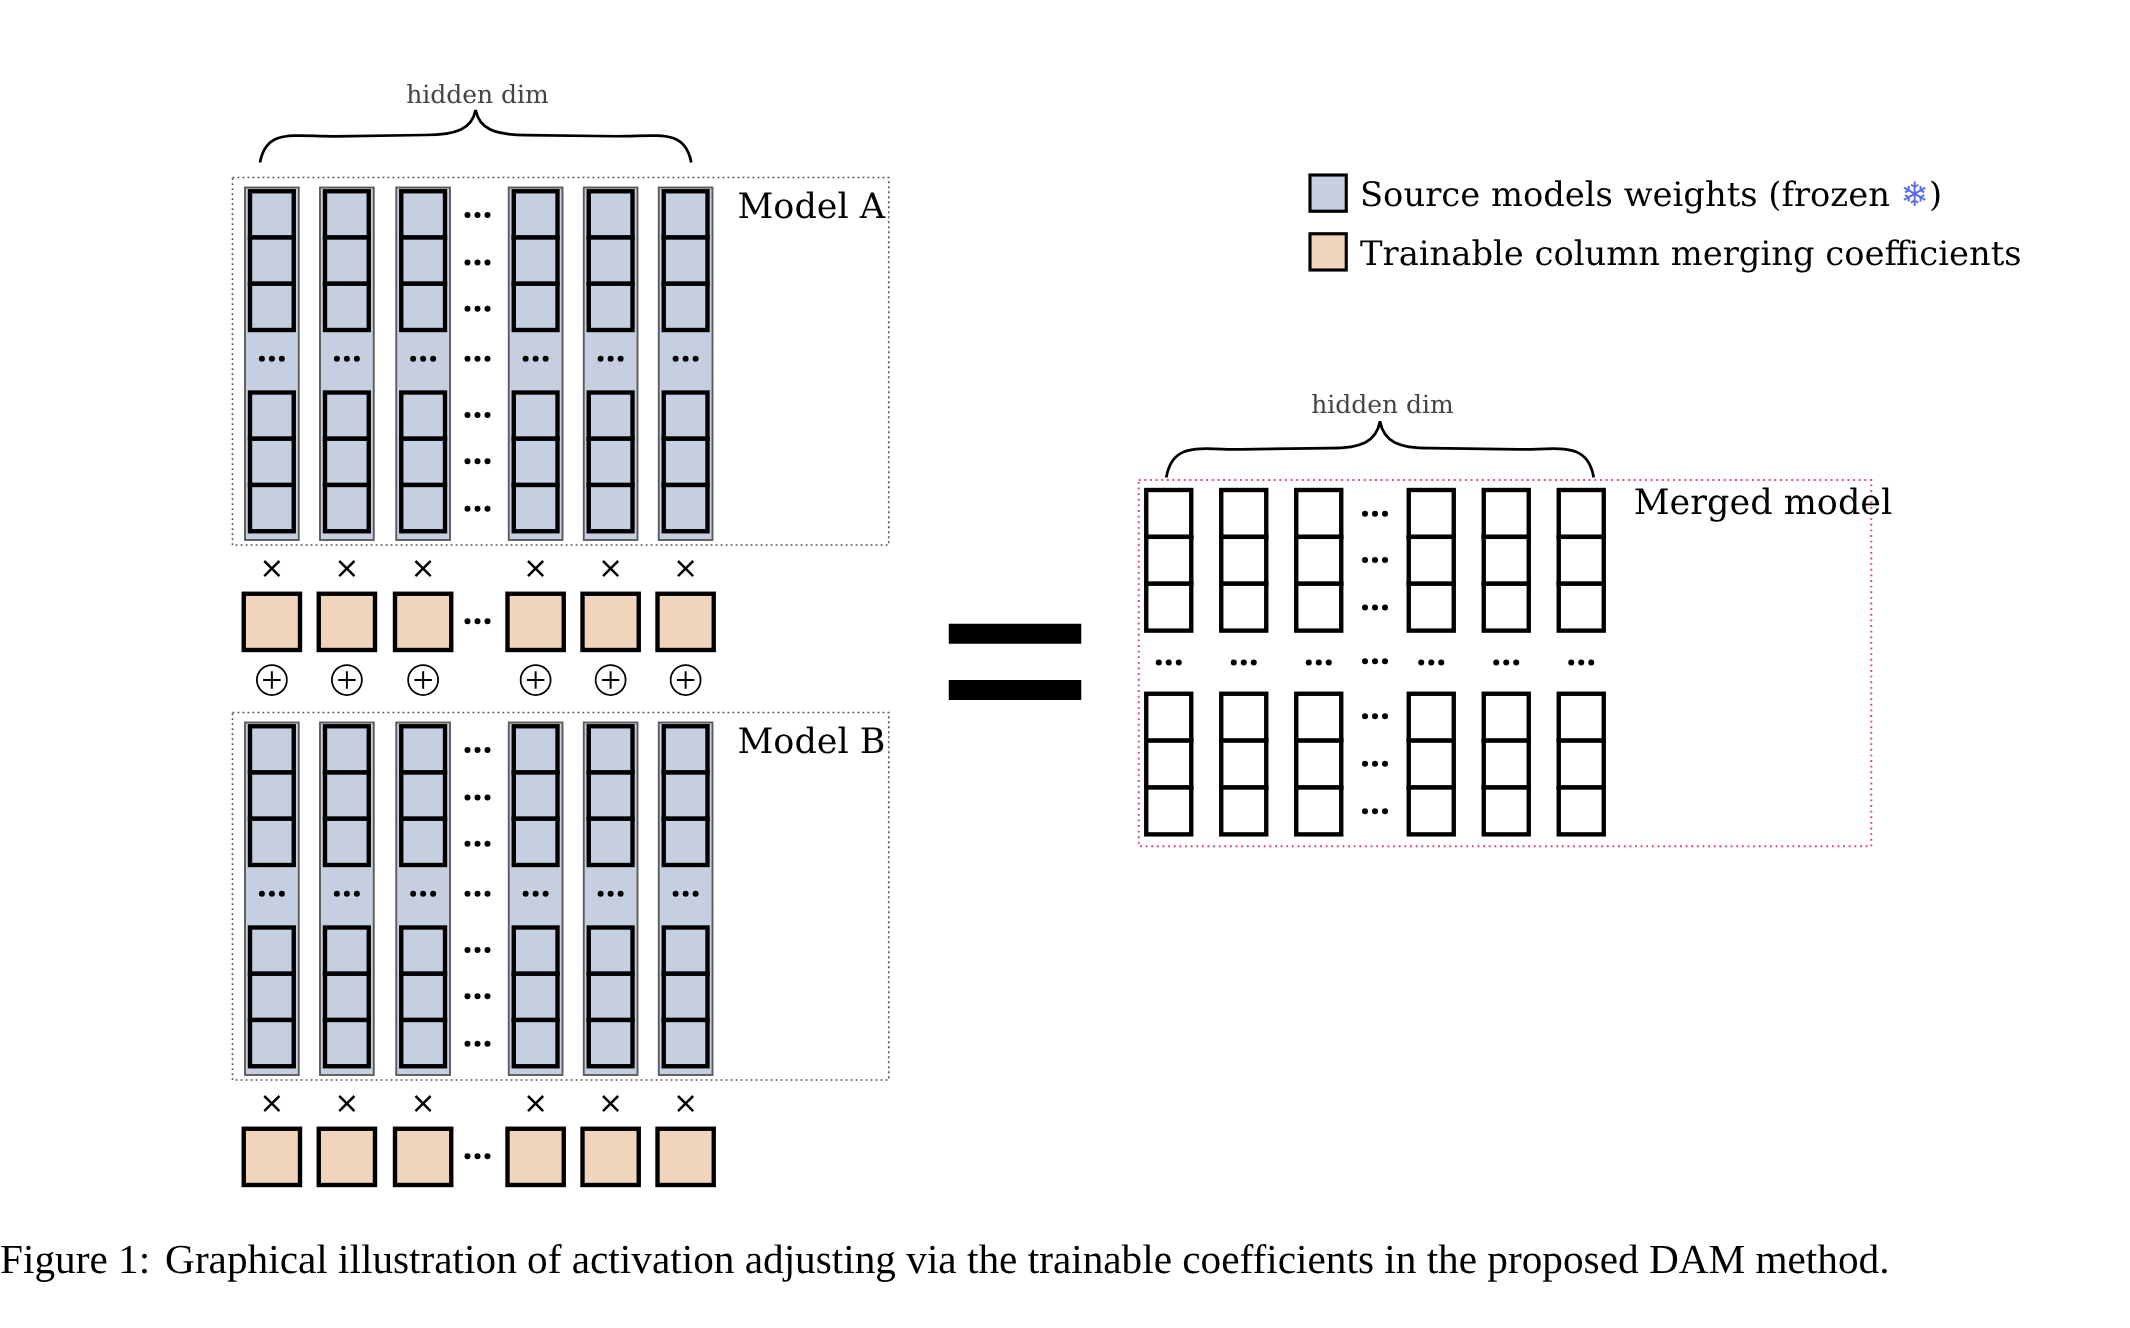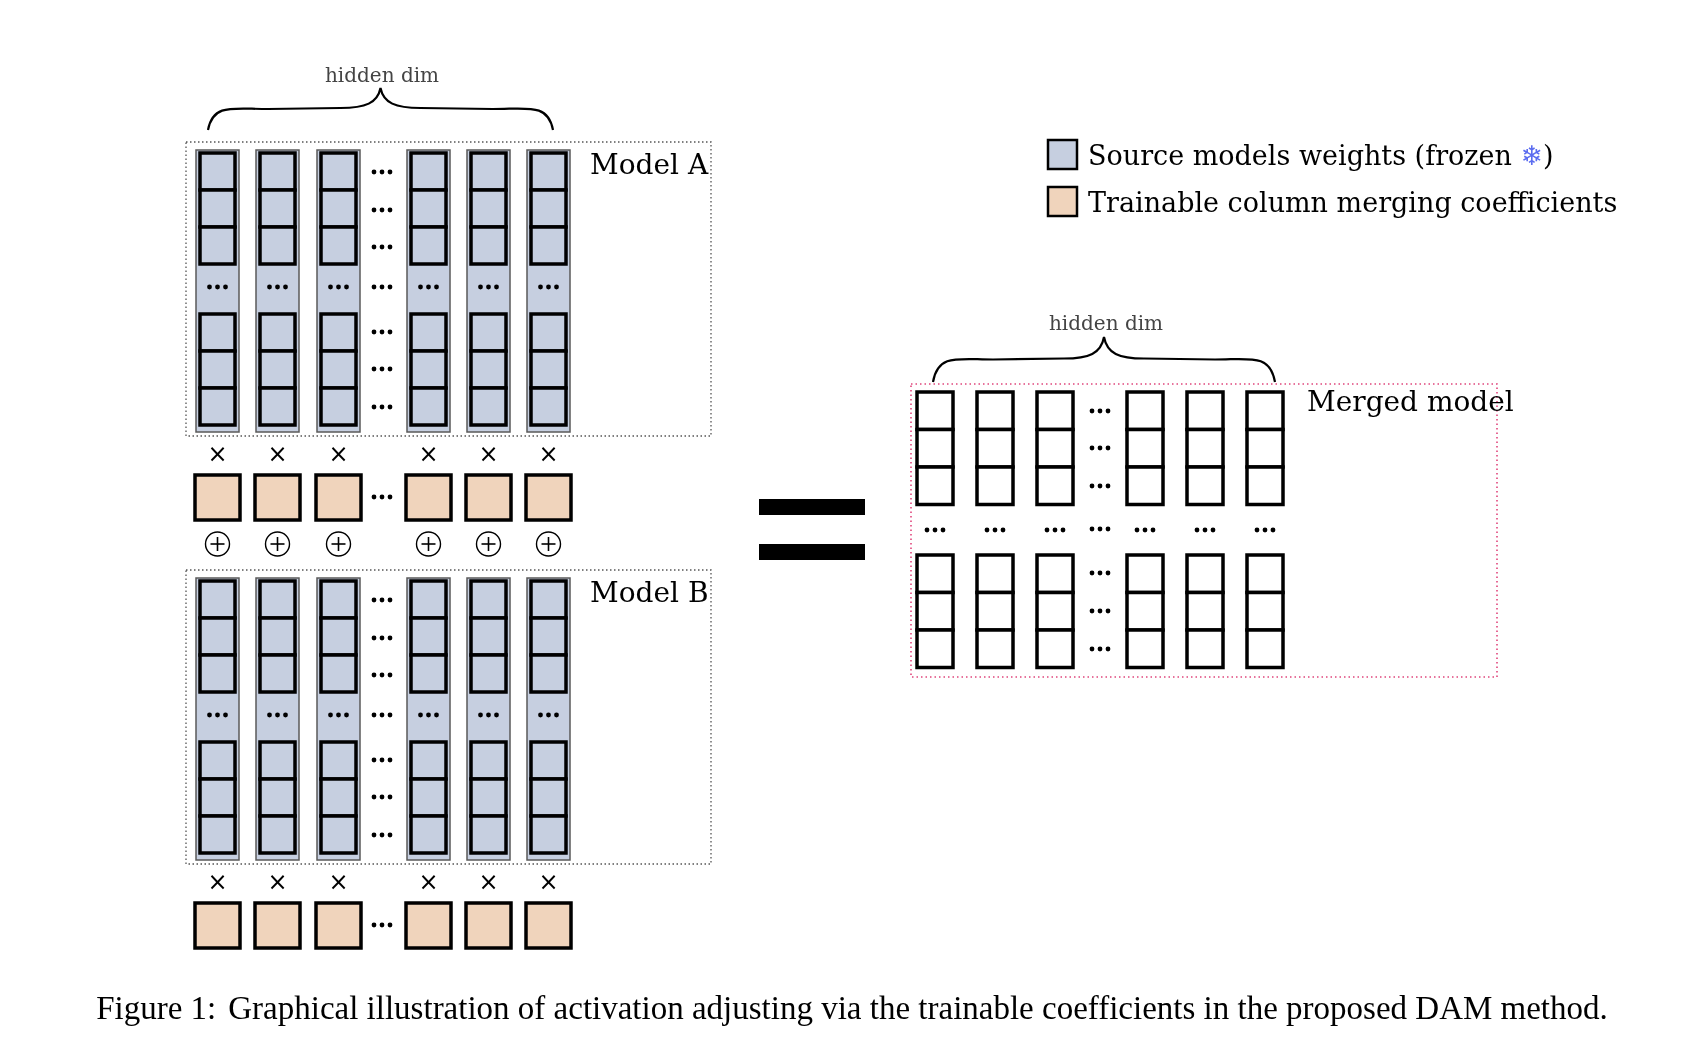--- a/index.html
+++ b/index.html
@@ -1,20 +1,20 @@
 <!DOCTYPE html>
 <html><head>
 <meta charset="utf-8">
 <style>
   html, body { margin: 0; padding: 0; background: #ffffff; }
   body { width: 1704px; height: 1062px; position: relative; overflow: hidden; }
   #figure { position: absolute; left: 0; top: 0; }
   .caption {
     position: absolute; left: 0; width: 1704px; top: 990px;
-    text-align: center;
+    text-align: left;
     font-family: "Liberation Serif", serif; font-size: 33px; color: #000;
   }
   .caption span { display: inline-block; margin-left: 28px; }
 </style>
 </head>
 <body>
 
 <svg id="figure" width="1704" height="1000" xmlns="http://www.w3.org/2000/svg">
     <g>
       <rect x="186" y="142" width="525" height="294" fill="none" stroke="#555555" stroke-width="1.3" stroke-dasharray="1.5 2.5"></rect>

